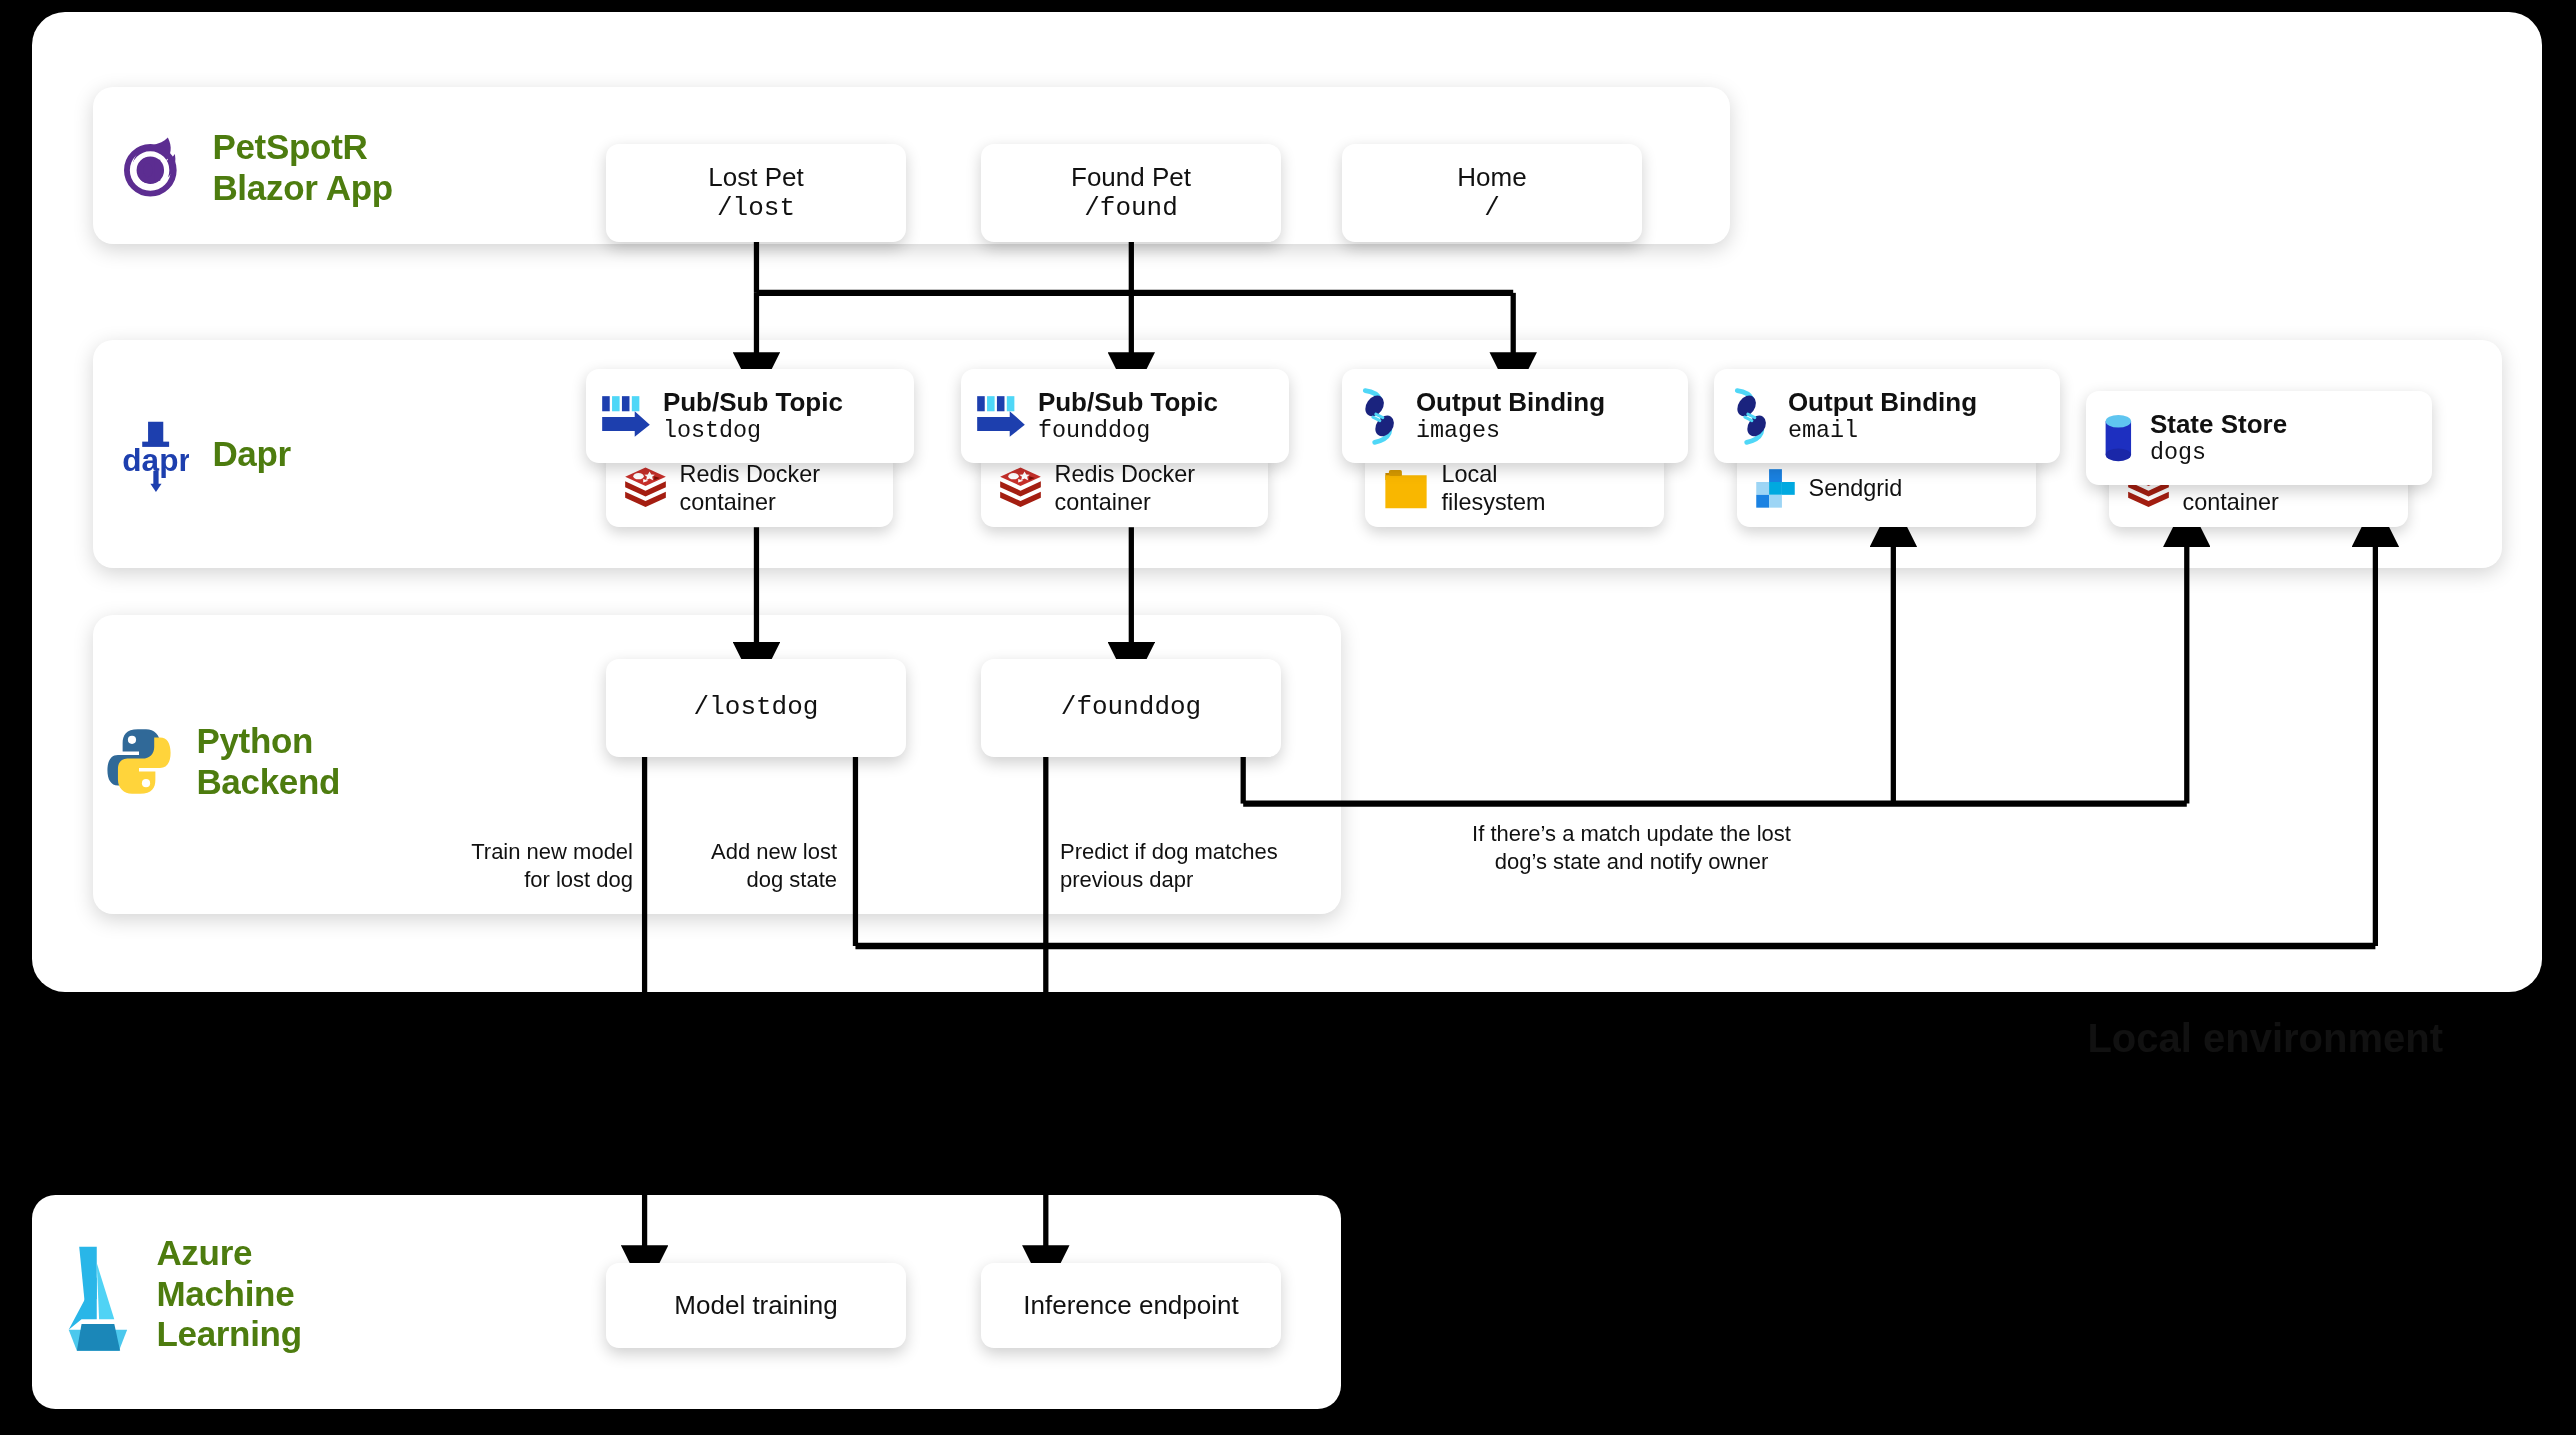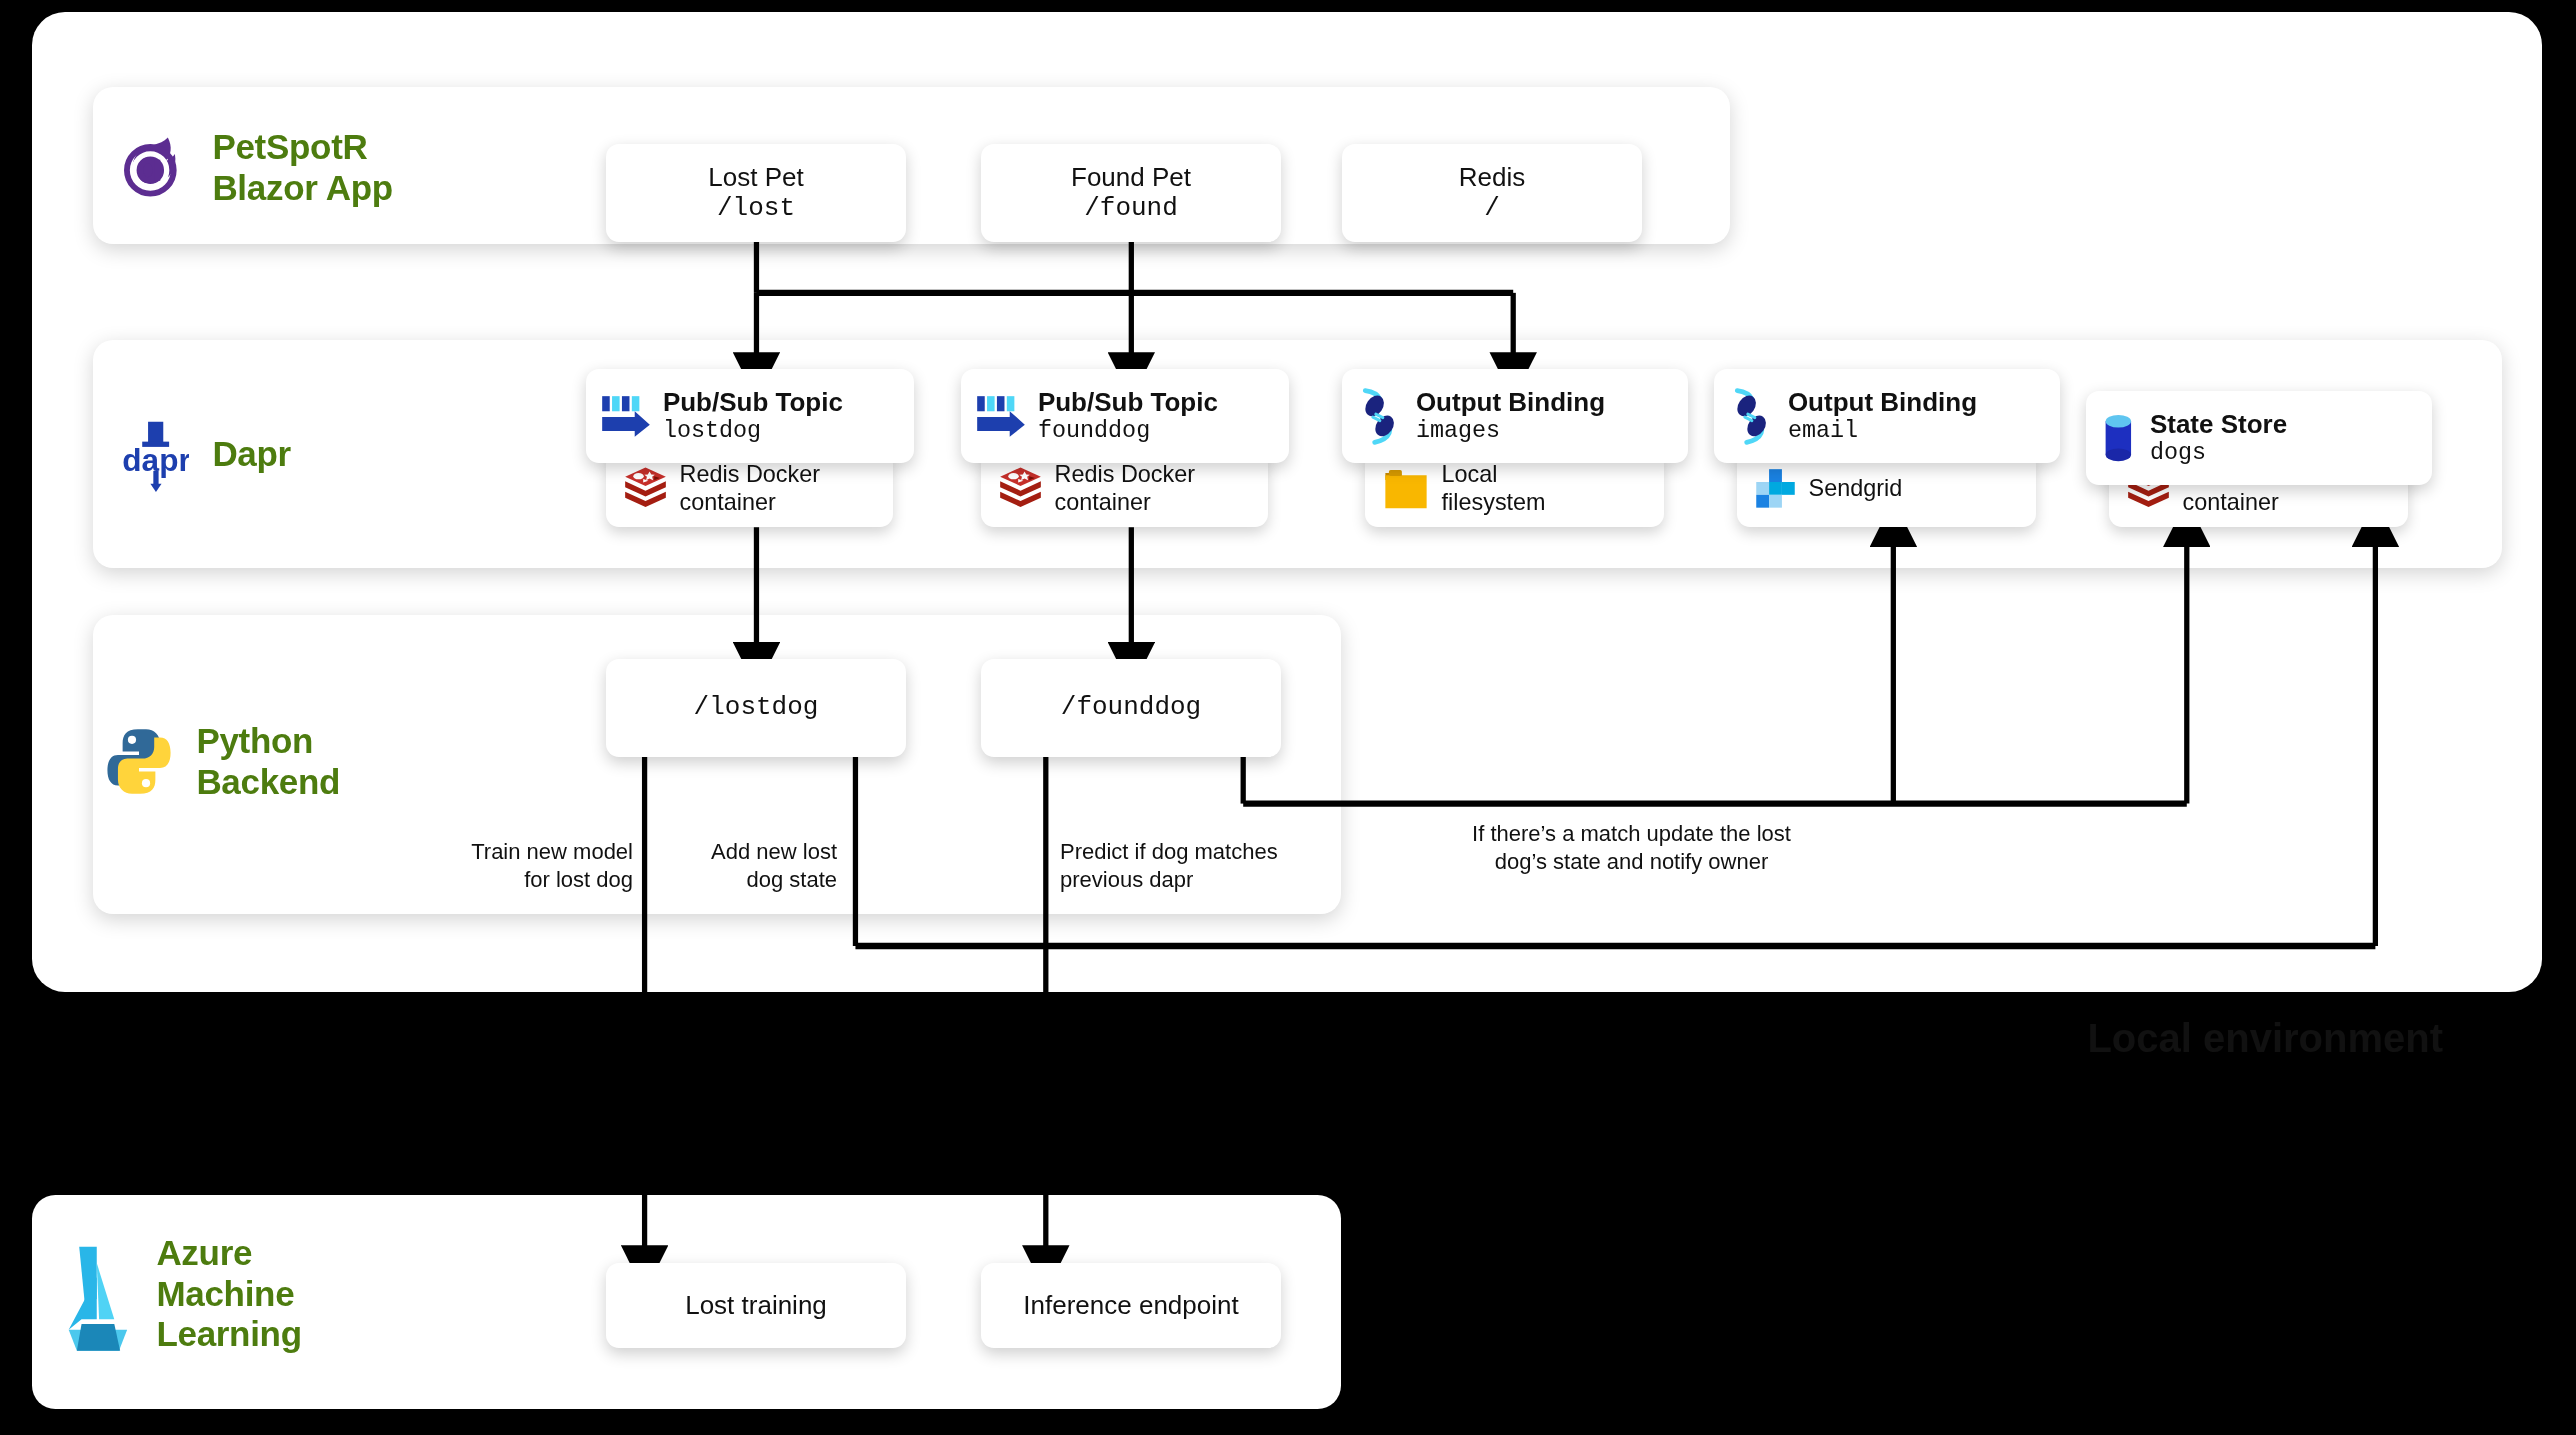--- a/index.html
+++ b/index.html
@@ -214,21 +214,21 @@
 
   <div class="node" style="left:606px; top:144px; width:300px; height:98px;">
     <div class="line1">Lost Pet</div>
     <div class="line2">/lost</div>
   </div>
   <div class="node" style="left:981px; top:144px; width:300px; height:98px;text-align:center;">
     <div class="line1">Found Pet</div>
     <div class="line2">/found</div>
   </div>
   <div class="node" style="left:1342px; top:144px; width:300px; height:98px;">
-    <div class="line1">Redis</div>
+    <div class="line1">Home</div>
     <div class="line2">/</div>
   </div>
 
   <div class="band" style="left:93px; top:340px; width:2409px; height:228px;"></div>
   <div class="band-label" style="left:120px; top:410px; width:410px; height:88px;">
     <div class="band-logo">
       <svg width="69" height="75" viewBox="0 0 118 128">
         <rect x="48" y="8" width="26" height="36" fill="#1D3FAE"></rect>
         <rect x="38" y="42" width="46" height="9" fill="#1D3FAE"></rect>
         <text x="4" y="92" font-family="Liberation Sans, sans-serif" font-size="54" font-weight="700" fill="#1D3FAE">dapr</text>
@@ -454,20 +454,20 @@
       </svg>
     </div>
     <div>
       <div class="band-title">Azure</div>
       <div class="band-title">Machine</div>
       <div class="band-title">Learning</div>
     </div>
   </div>
 
   <div class="node" style="left:606px; top:1263px; width:300px; height:85px;">
-    <div class="line1">Lost training</div>
+    <div class="line1">Model training</div>
   </div>
   <div class="node" style="left:981px; top:1263px; width:300px; height:85px;">
     <div class="line1">Inference endpoint</div>
   </div>
 
 </div>
 
 
 </body></html>

